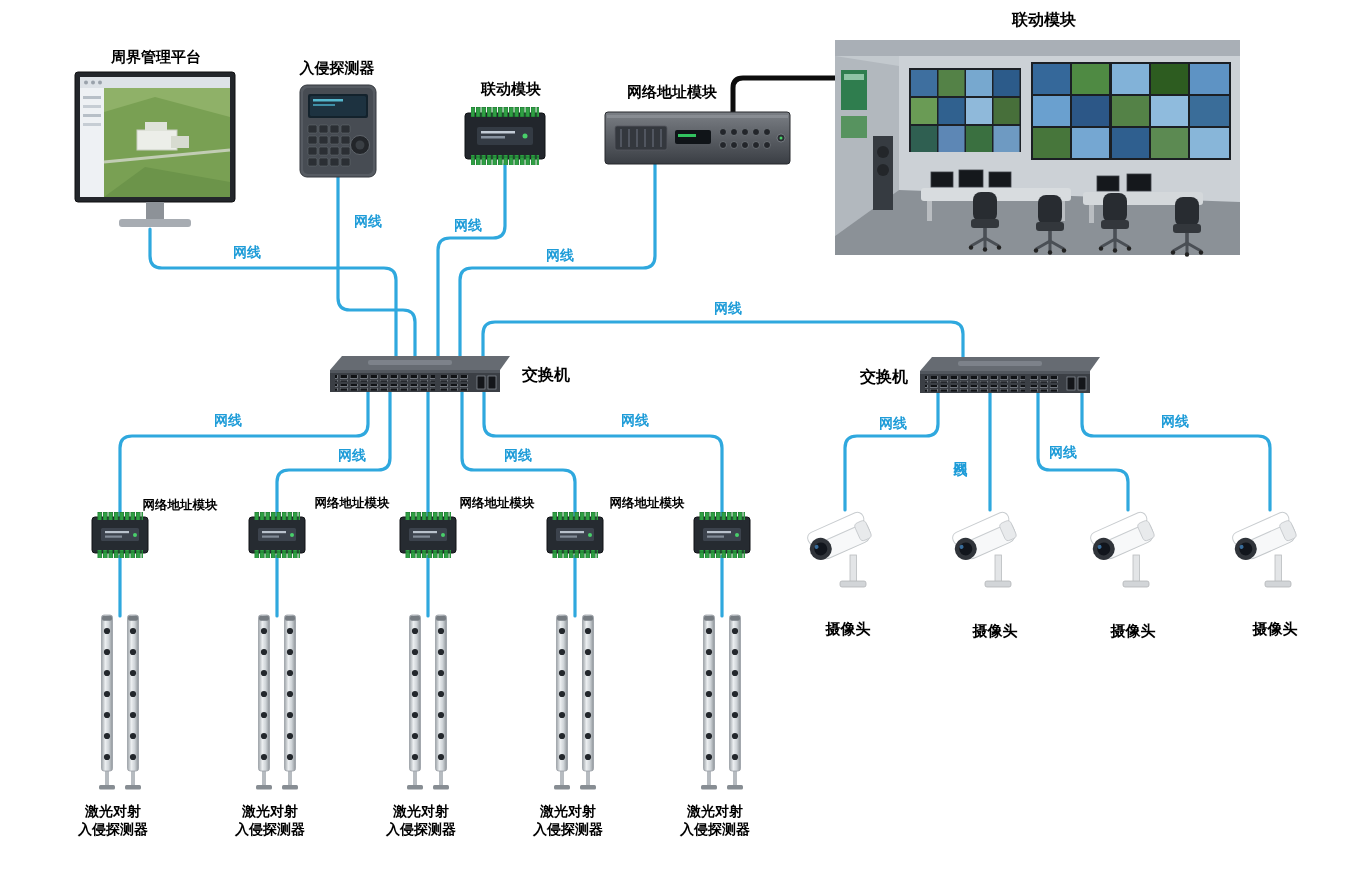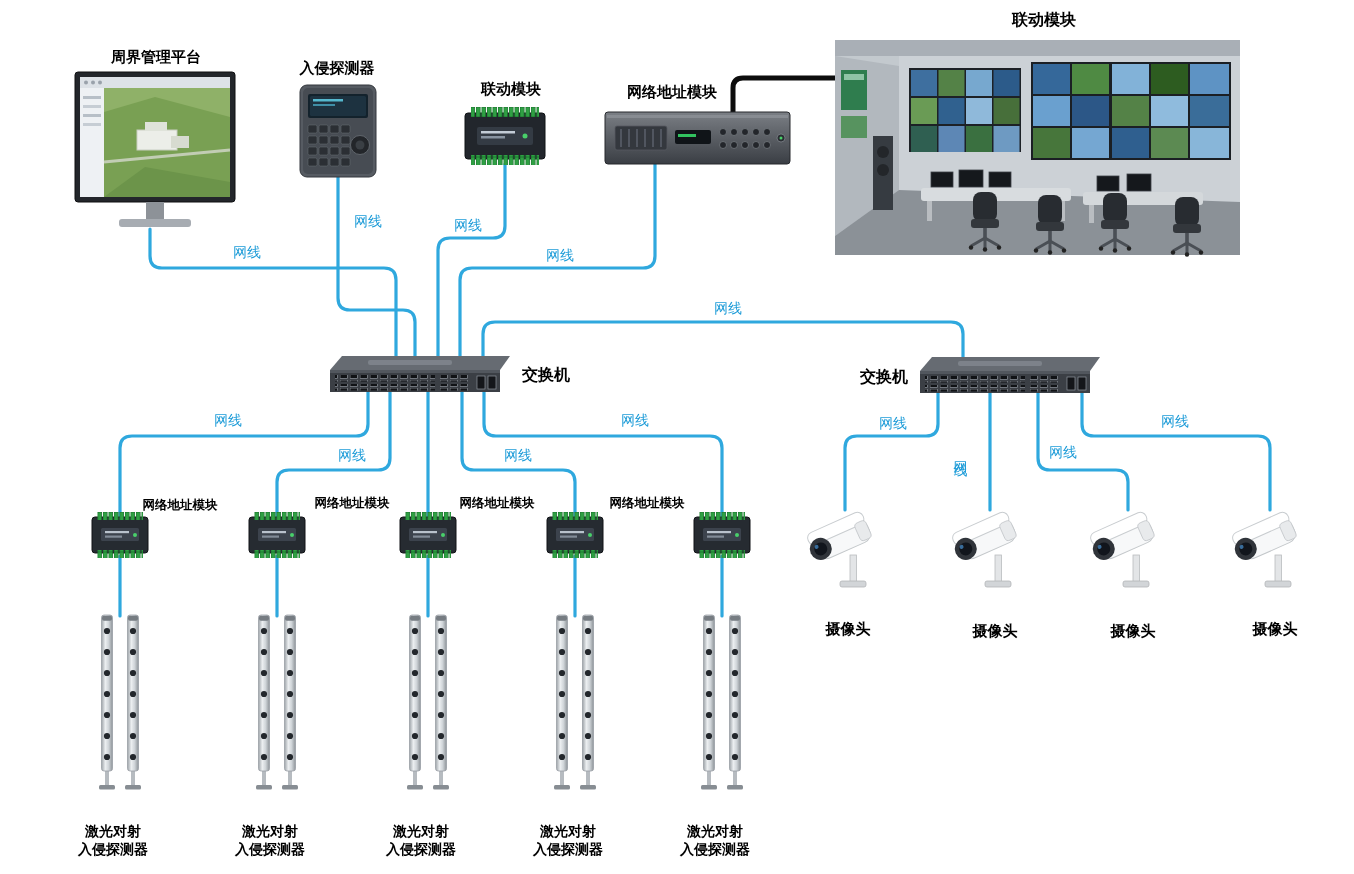--- a/index.html
+++ b/index.html
@@ -4,23 +4,23 @@
 <style>
   * { margin:0; padding:0; box-sizing:border-box; }
   html,body { background:#ffffff; }
   body { font-family:"Liberation Sans","DejaVu Sans",sans-serif; }
   .stage { position:relative; width:1354px; height:874px; background:#ffffff; overflow:hidden; }
   .layer { position:absolute; left:0; top:0; }
   .lbl { position:absolute; transform:translate(-50%,-50%); white-space:nowrap;
          color:var(--label-text,#000); font-weight:bold; font-size:15px; }
   .lbl.big { font-size:16px; }
   .lbl.small { font-size:12.5px;text-align:right; }
-  .lbl.det { font-size:14px;margin-top:20px; }
+  .lbl.det { font-size:14px; }
   .lbl-cable { position:absolute; transform:translate(-50%,-50%); white-space:nowrap;
-               color:var(--cable-label-text,#1E9CD8); font-size:14px; font-weight:400; }
+               color:var(--cable-label-text,#1E9CD8); font-size:14px; font-weight:700; }
   .lbl-cable.vertical { writing-mode:vertical-rl; letter-spacing:2px; }
   .cable { fill:none; stroke:var(--cable,#2FA8DE); stroke-width:3.2; stroke-linecap:round; }
   .blackcable { fill:none; stroke:#0d0d0d; stroke-width:5; stroke-linecap:round; }
 </style>
 </head>
 <body>
 
 <div class="stage">
 
 <svg class="layer" width="1354" height="874" viewBox="0 0 1354 874">

